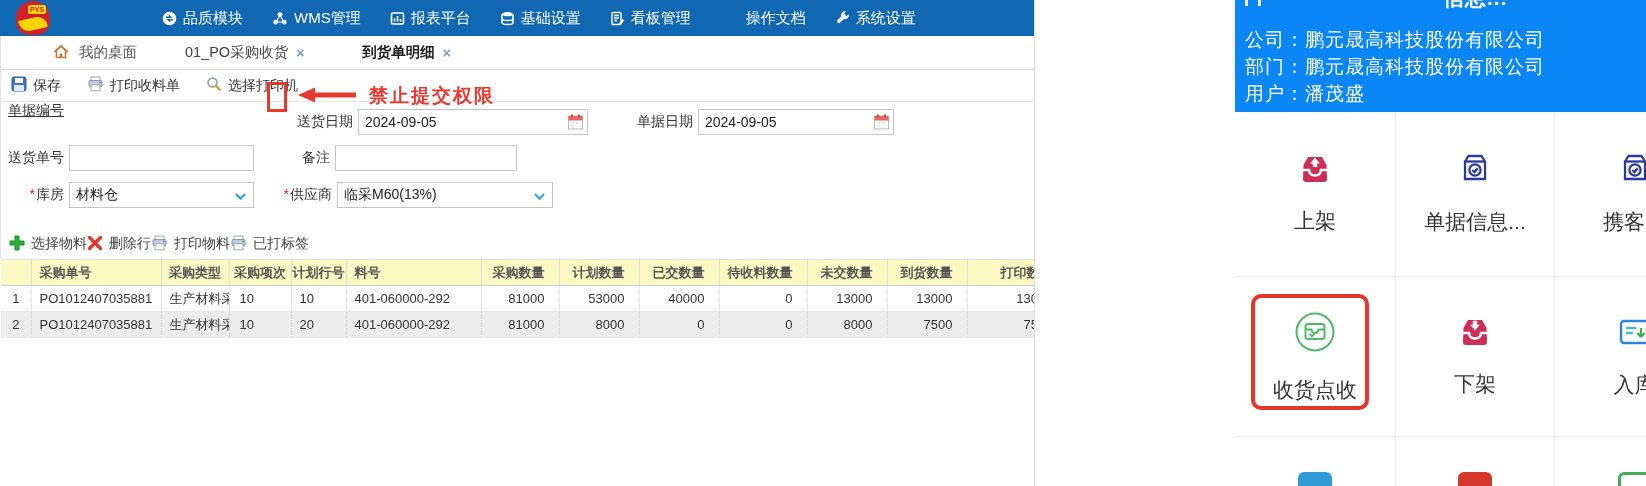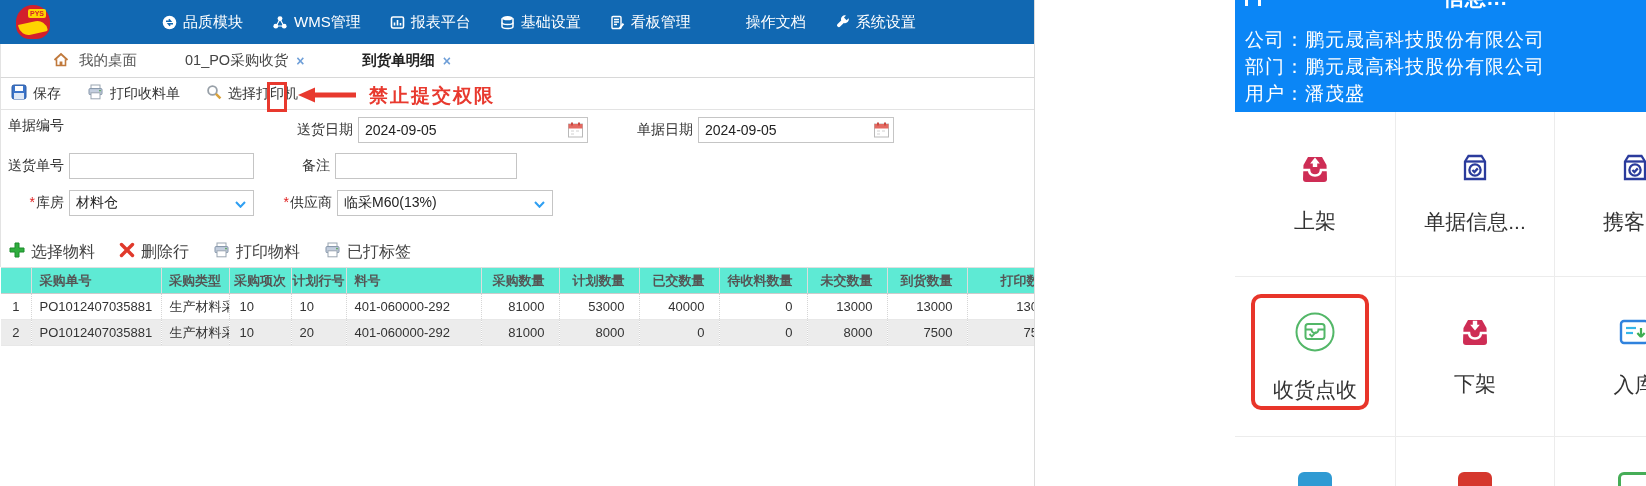--- a/index.html
+++ b/index.html
@@ -4,21 +4,21 @@
 <style>
   * { margin:0; padding:0; box-sizing:border-box; }
   html,body { width:1646px; height:486px; overflow:hidden; background:#fff;
     font-family:"Liberation Sans","DejaVu Sans",sans-serif; }
   body { position:relative; }
 
   
   .window { position:absolute; left:0; top:0; width:1035px; height:486px;
     overflow:hidden; background:#fff; border-right:1px solid #dcdcdc; }
 
-  .navbar { height:44px; background:#1168b2; display:flex; align-items:center;
+  .navbar { height:36px; background:#1168b2; display:flex; align-items:center;
     padding-left:14px; color:#fff; }
   .logo { width:40px; height:37px; position:relative; margin-right:108px; }
   .logo-body { position:absolute; left:2px; top:1px; width:34px; height:34px;
     background:#d21f2c; border-radius:60% 60% 48% 48%; }
   .logo-badge { position:absolute; left:14px; top:5px; background:#ffd400; color:#d21f2c;
     font-size:7px; font-weight:bold; padding:0 2px; border-radius:2px; line-height:9px; }
   .logo-wing { position:absolute; left:5px; top:18px; width:28px; height:12px;
     background:#ffd400; border-radius:0 12px 2px 12px; transform:rotate(-12deg); }
   .nav-item { display:flex; align-items:center; gap:6px; margin-right:29px;
     font-size:15px; white-space:nowrap; cursor:pointer; }
@@ -57,26 +57,26 @@
     font-size:14px; color:#222; cursor:pointer; }
   .select svg { position:absolute; right:7px; top:10px; }
   .req { color:#e02020; margin-right:1px; }
 
   .subtabs { height:31px; border-bottom:1px solid #c9c9c9; border-left:1px solid #e3e3e3;
     padding-left:10px; display:flex; align-items:flex-end; }
   .subtab { width:70px; height:30px; border:1px solid #c9c9c9; border-bottom:none;
     background:#fff; font-size:14px; font-weight:bold; color:#333; display:flex;
     align-items:center; justify-content:center; }
 
-  .toolbar2 { height:30px; display:flex; align-items:center; padding-left:8px; gap:24px;
-    font-size:16px; color:#444; border-left:1px solid #e3e3e3; }
+  .toolbar2 { height:30px; display:flex; align-items:center; padding-left:8px; 
+    font-size:14px; color:#444; border-left:1px solid #e3e3e3; }
 
   table.grid { width:1066px; table-layout:fixed; border-collapse:collapse;
     font-size:13px; margin-left:1px; }
-  table.grid th { height:26px; background:#5eead4; color:#555; font-weight:bold;
+  table.grid th { height:26px; background:#fef9c3; color:#555; font-weight:bold;
     border-right:1px solid #ddd; border-top:1px solid #e0e0e0; border-bottom:1px solid #ccc;
     white-space:nowrap; overflow:hidden; }
   table.grid td { height:26px; border-right:1px dotted #d6d6d6; border-bottom:1px solid #e8e8e8;
     white-space:nowrap; overflow:hidden; color:#333; }
   tr.alt td { background:#ececec; }
   .al { text-align:left; padding-left:8px; }
   .num { text-align:right; padding-right:14px; }
   th.num { padding-right:14px; }
   .ctr { text-align:center; }
   .c-blue { color:#2438d8; }
@@ -227,21 +227,21 @@
   <div class="anno-box"></div>
   <div class="anno-arrow">
     <svg width="60" height="16" viewBox="0 0 60 16">
         <line x1="58" y1="8" x2="14" y2="8" stroke="#e8392e" stroke-width="5"></line>
         <polygon points="0,8 17,0.5 17,15.5" fill="#e8392e"></polygon>
       </svg>
   </div>
   <div class="anno-text">禁止提交权限</div>
 
   <div class="form">
-    <div class="field" style="left:0; top:7px;">
+    <div class="field" style="left:0; top:0;text-decoration:underline;">
       <label style="width:63px;">单据编号</label>
     </div>
     <div class="field" style="left:240px; top:7px;">
       <label style="width:112px;">送货日期</label>
       <span class="inputwrap" style="width:230px;">
         <input class="f-input" value="2024-09-05" style="">
         <span class="cal-icon"><svg width="15" height="16" viewBox="0 0 15 16">
               <rect x="0.5" y="2" width="14" height="13" fill="#fff" stroke="#b9b9b9"></rect>
               <rect x="0.5" y="2" width="14" height="4.5" fill="#e46a62"></rect>
               <rect x="3" y="0.5" width="2" height="3" fill="#c94a42"></rect>

